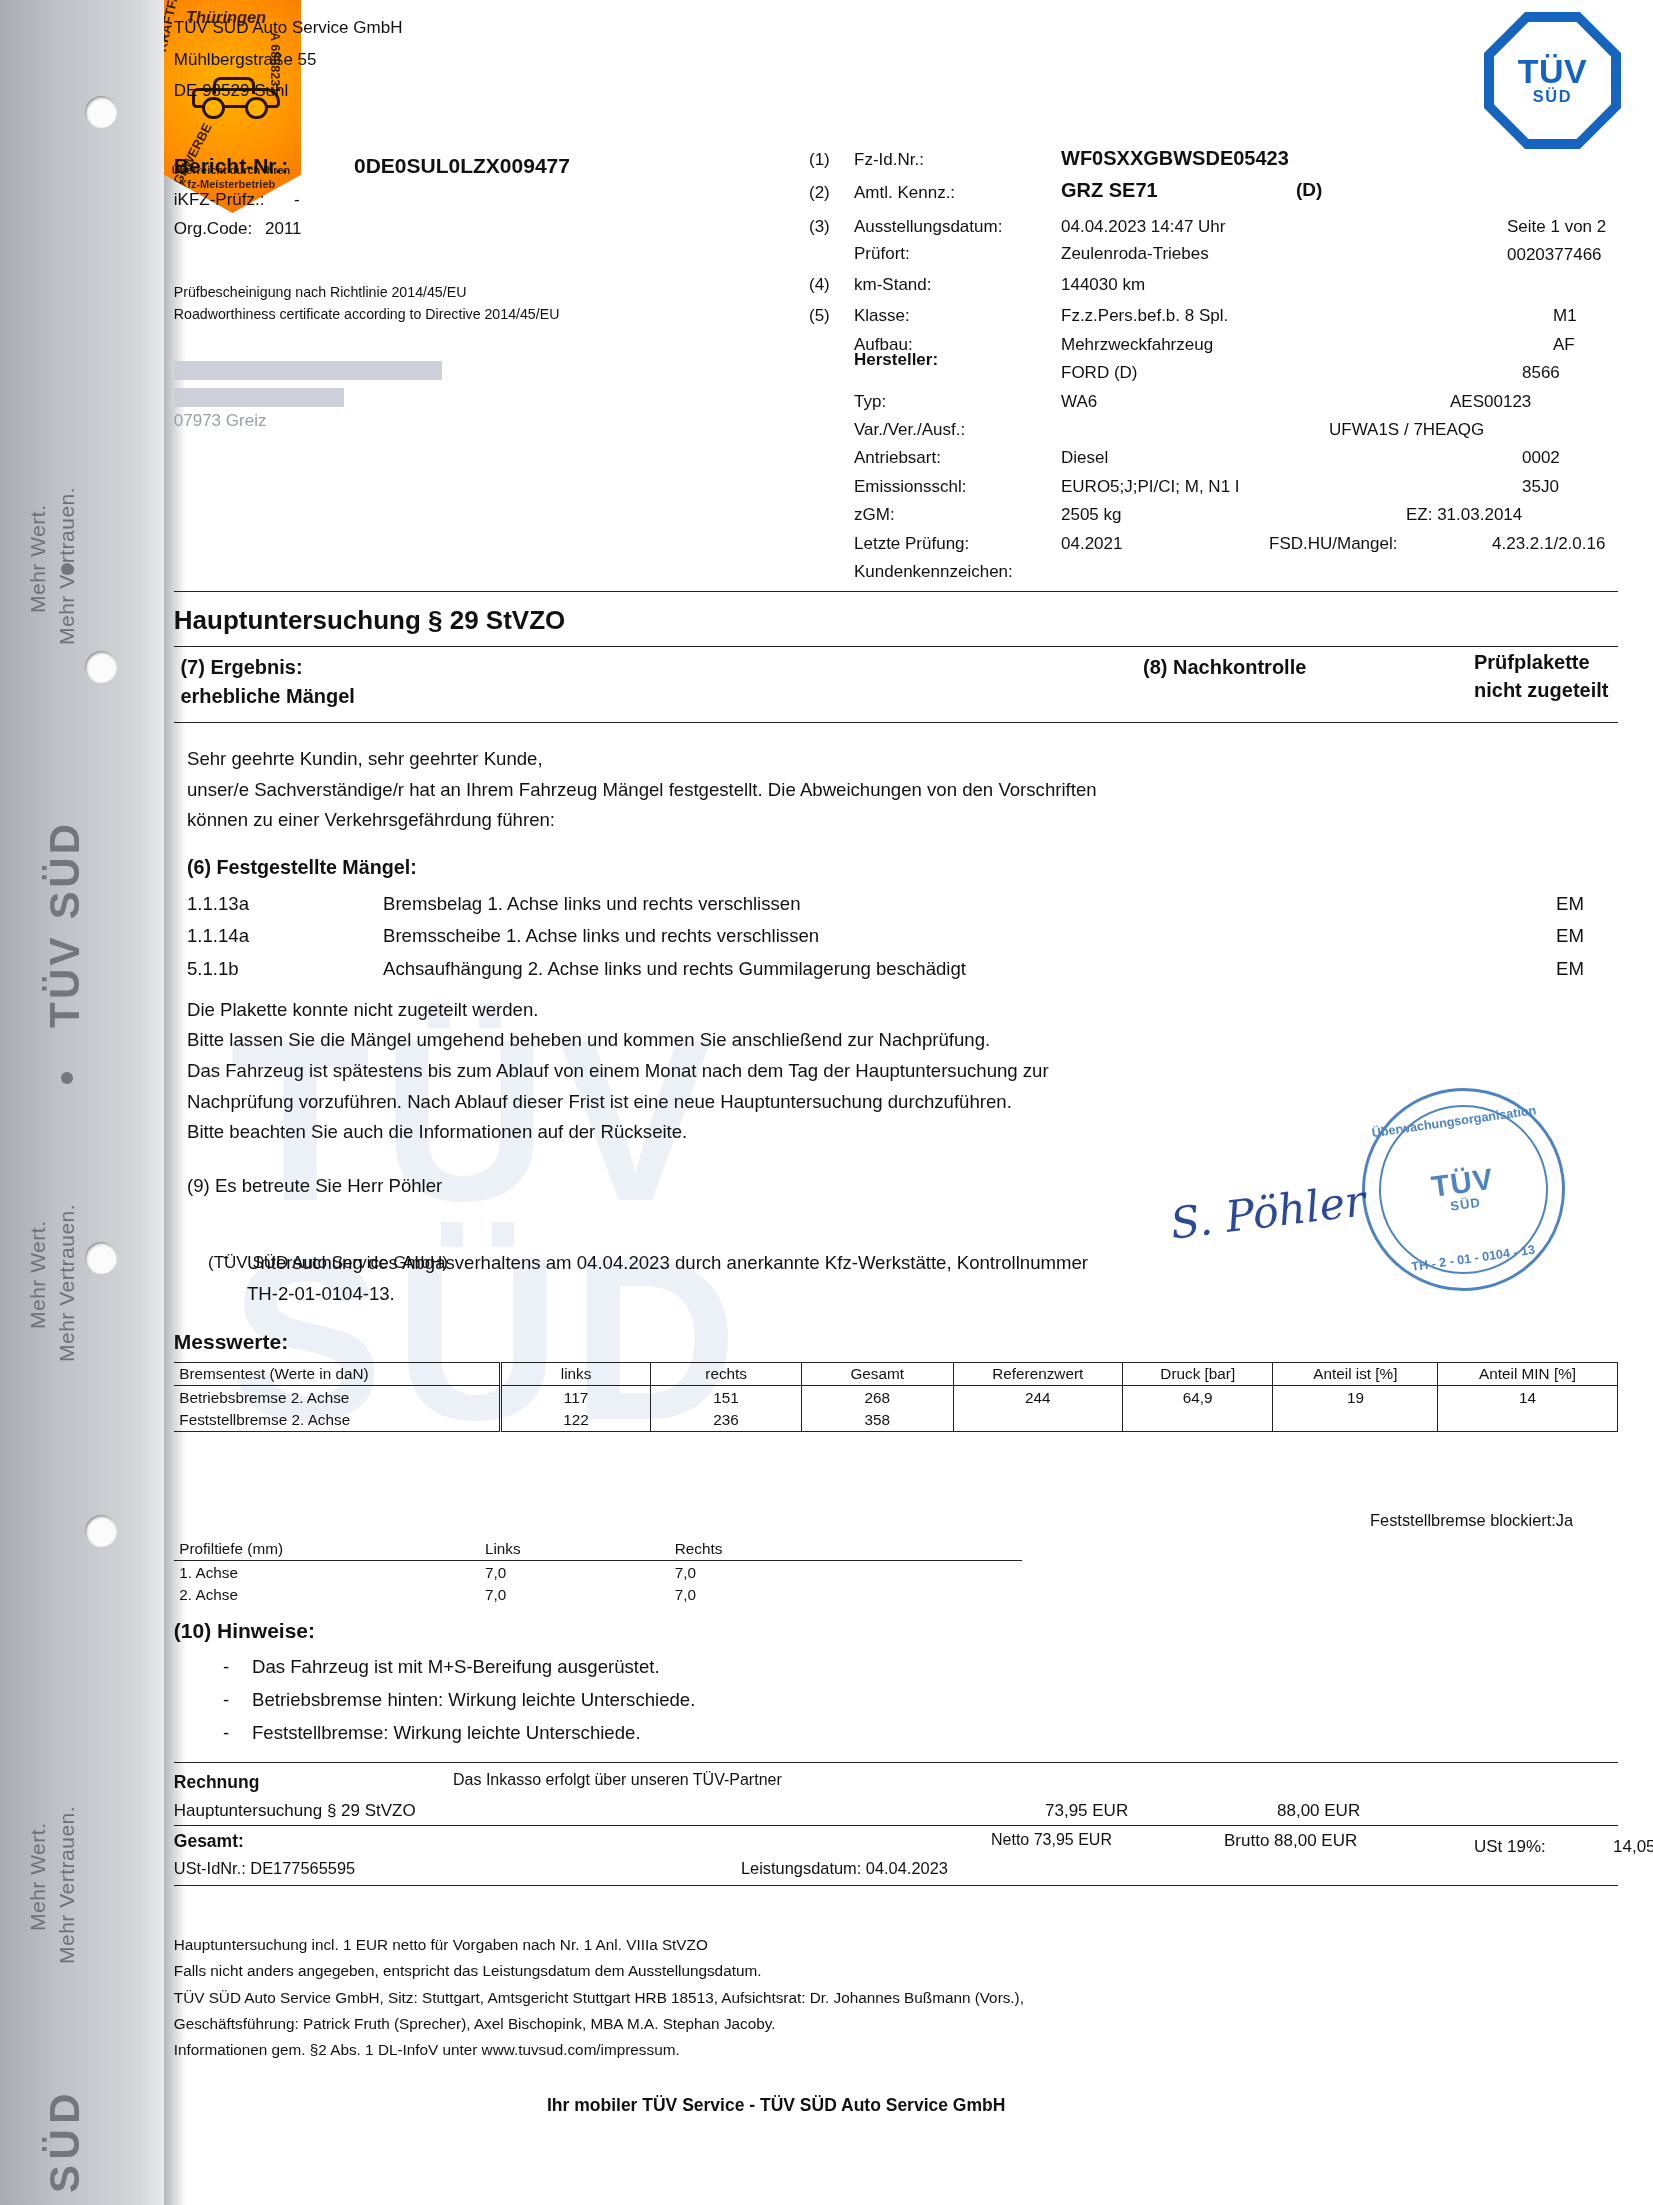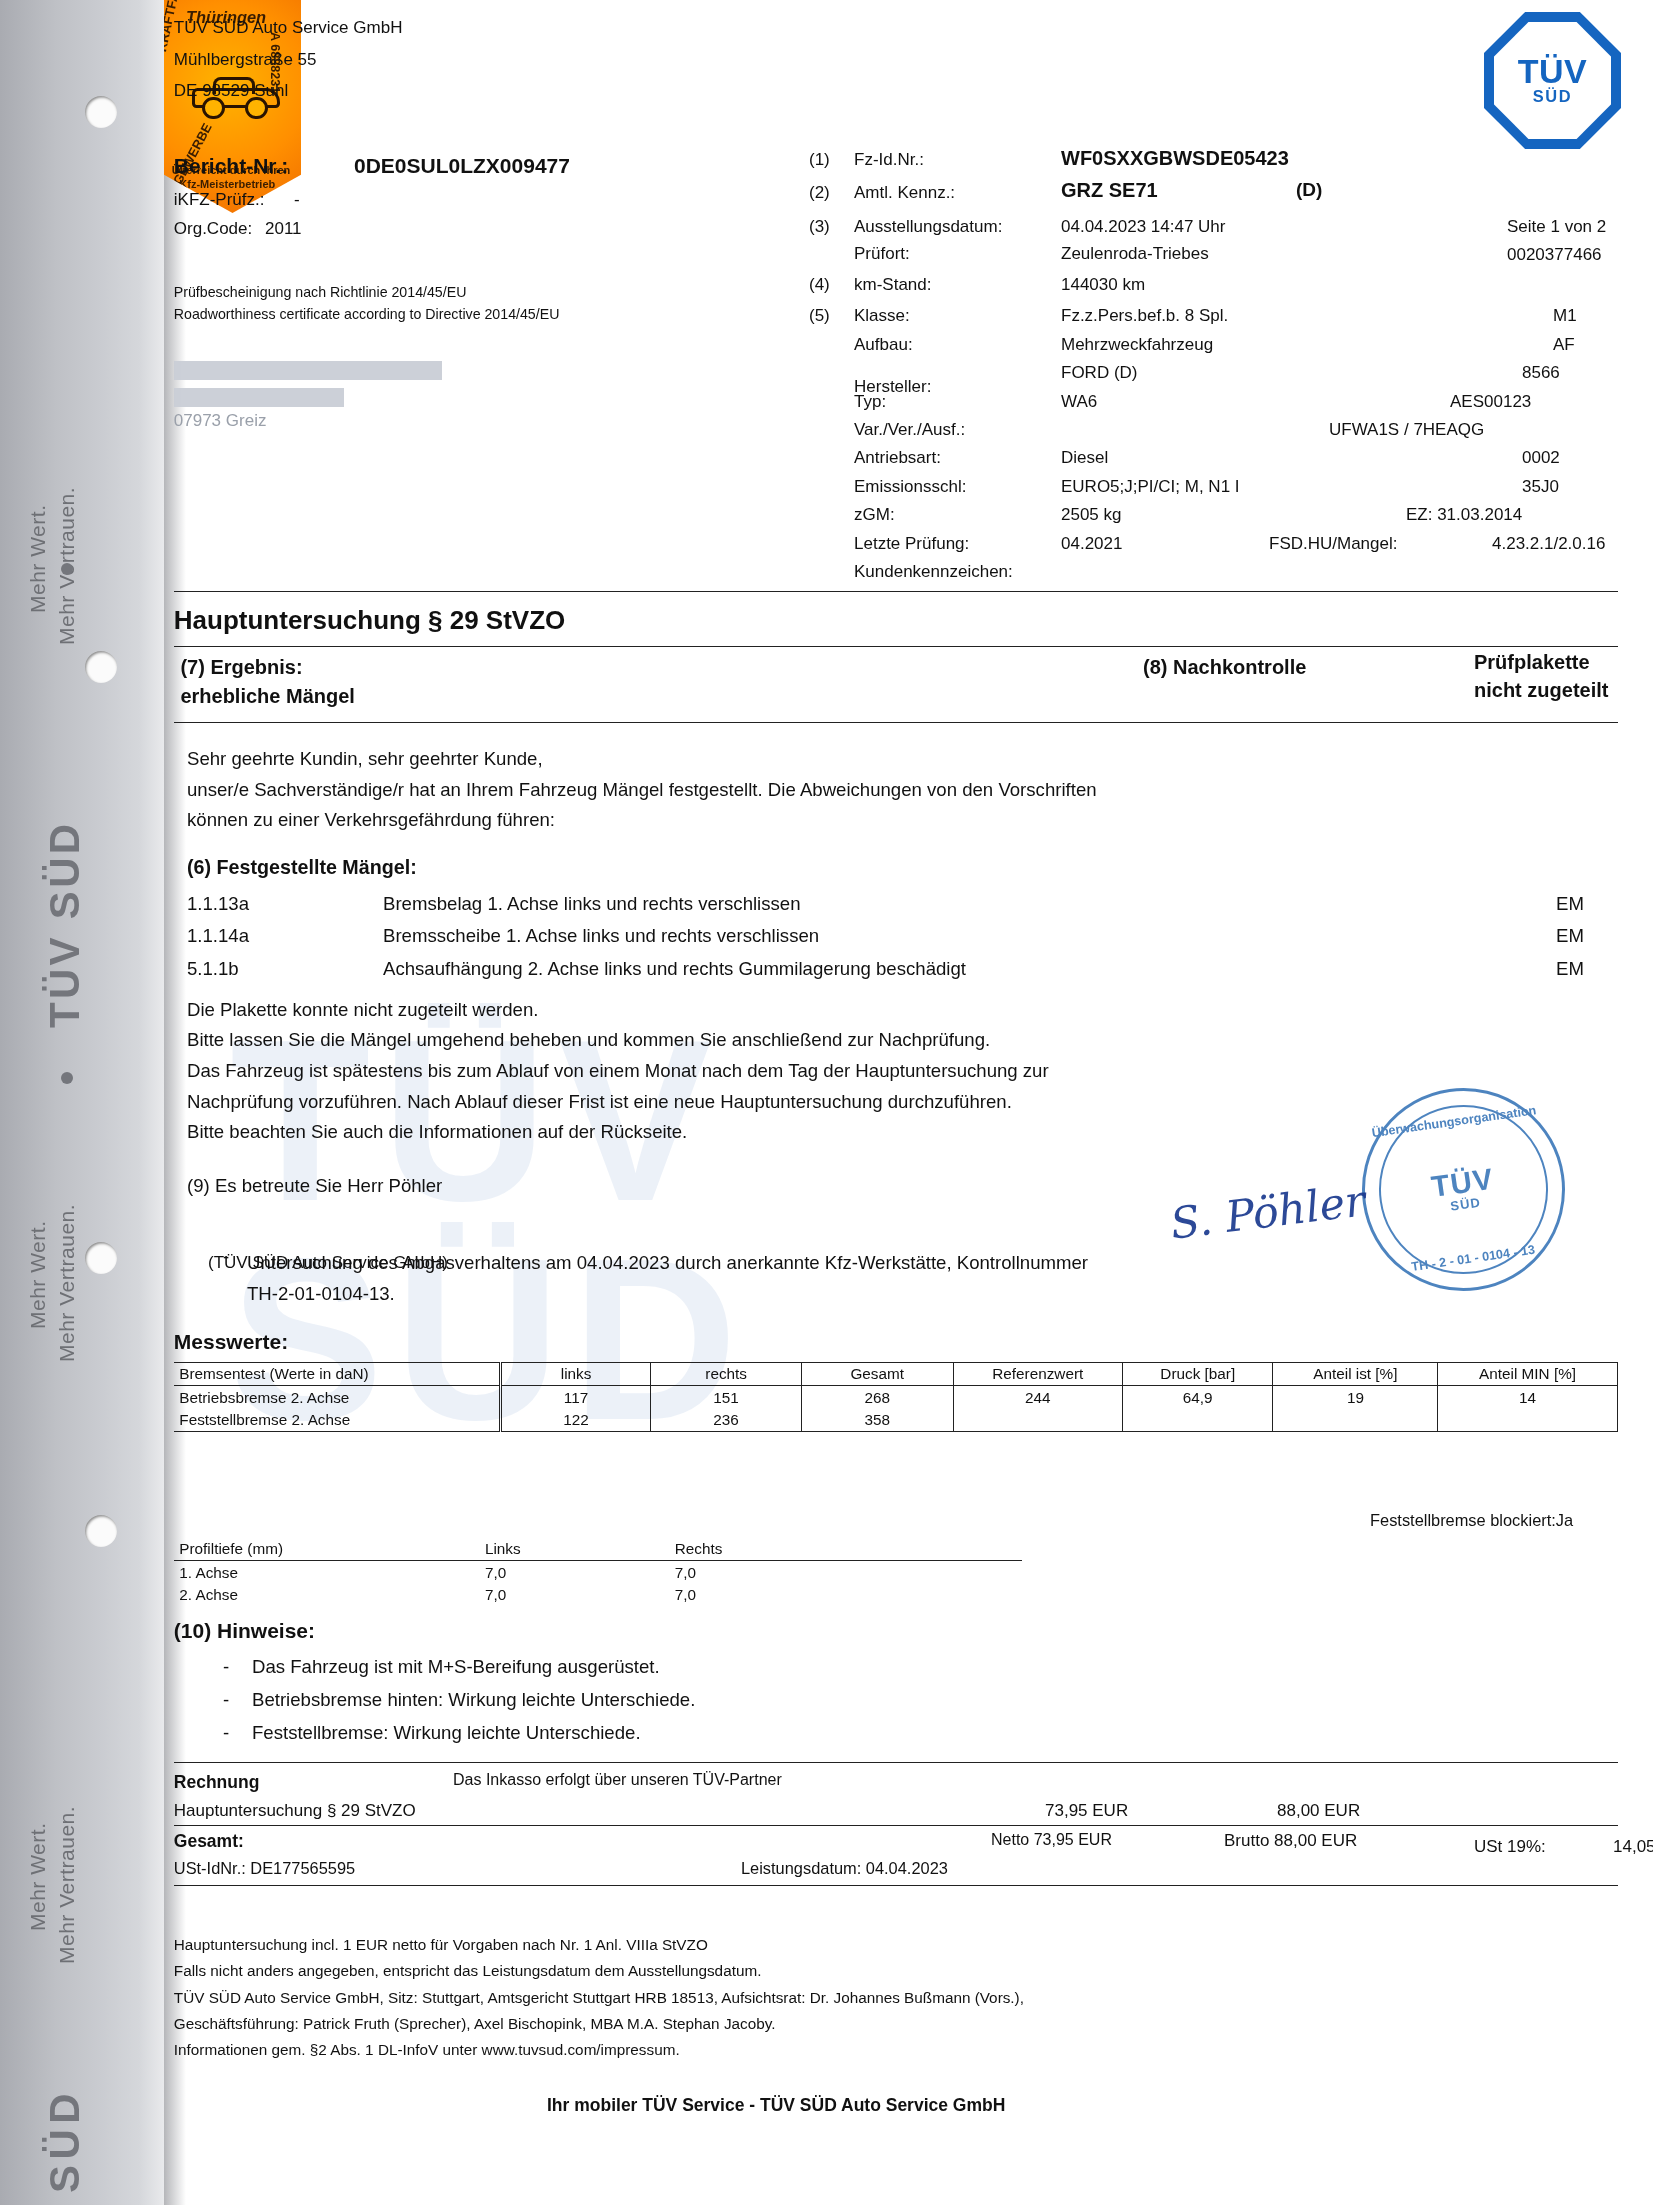--- a/index.html
+++ b/index.html
@@ -304,21 +304,21 @@
 
     <div class="abs med" style="left:645px; top:306px;">(5)</div>
     <div class="abs med" style="left:690px; top:306px;">Klasse:</div>
     <div class="abs med" style="left:897px; top:306px;">Fz.z.Pers.bef.b. 8 Spl.</div>
     <div class="abs med" style="left:1389px; top:306px;">M1</div>
 
     <div class="abs med" style="left:690px; top:335px;">Aufbau:</div>
     <div class="abs med" style="left:897px; top:335px;">Mehrzweckfahrzeug</div>
     <div class="abs med" style="left:1389px; top:335px;">AF</div>
 
-    <div class="abs med" style="left:690px; top:377px;">Hersteller:</div>
+    <div class="abs med" style="left:690px; top:350px;font-weight:bold;">Hersteller:</div>
     <div class="abs med" style="left:897px; top:363px;">FORD (D)</div>
     <div class="abs med" style="left:1358px; top:363px;">8566</div>
 
     <div class="abs med" style="left:690px; top:392px;">Typ:</div>
     <div class="abs med" style="left:897px; top:392px;">WA6</div>
     <div class="abs med" style="left:1286px; top:392px;">AES00123</div>
 
     <div class="abs med" style="left:690px; top:420px;">Var./Ver./Ausf.:</div>
     <div class="abs med" style="left:1165px; top:420px;">UFWA1S / 7HEAQG</div>
 

